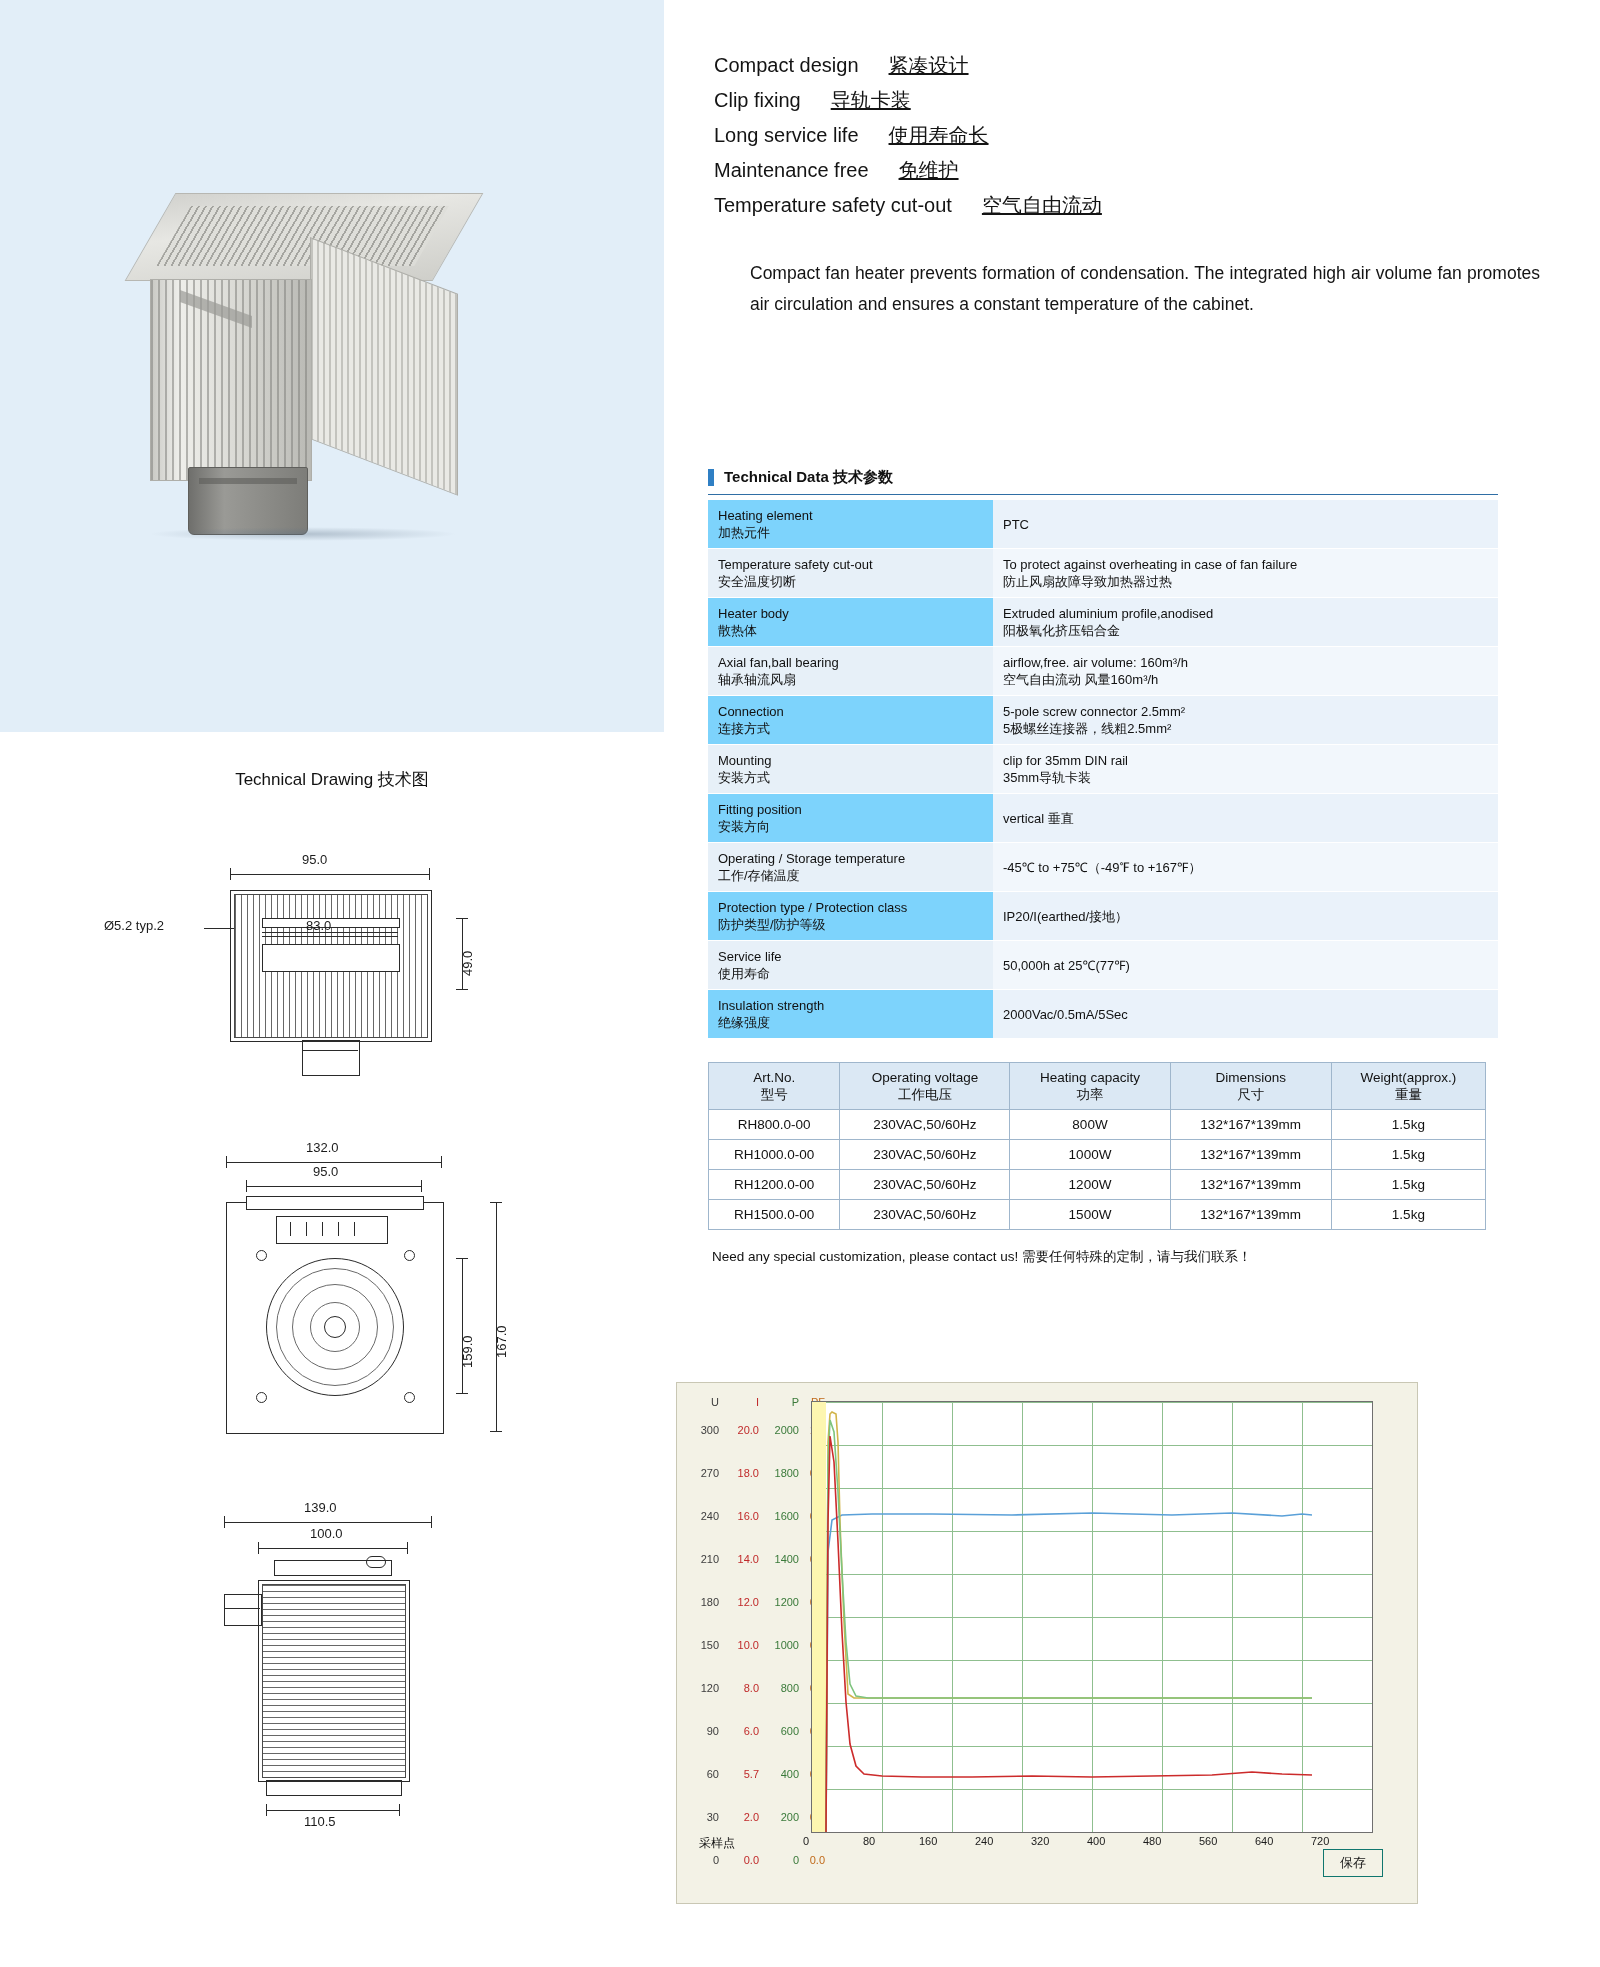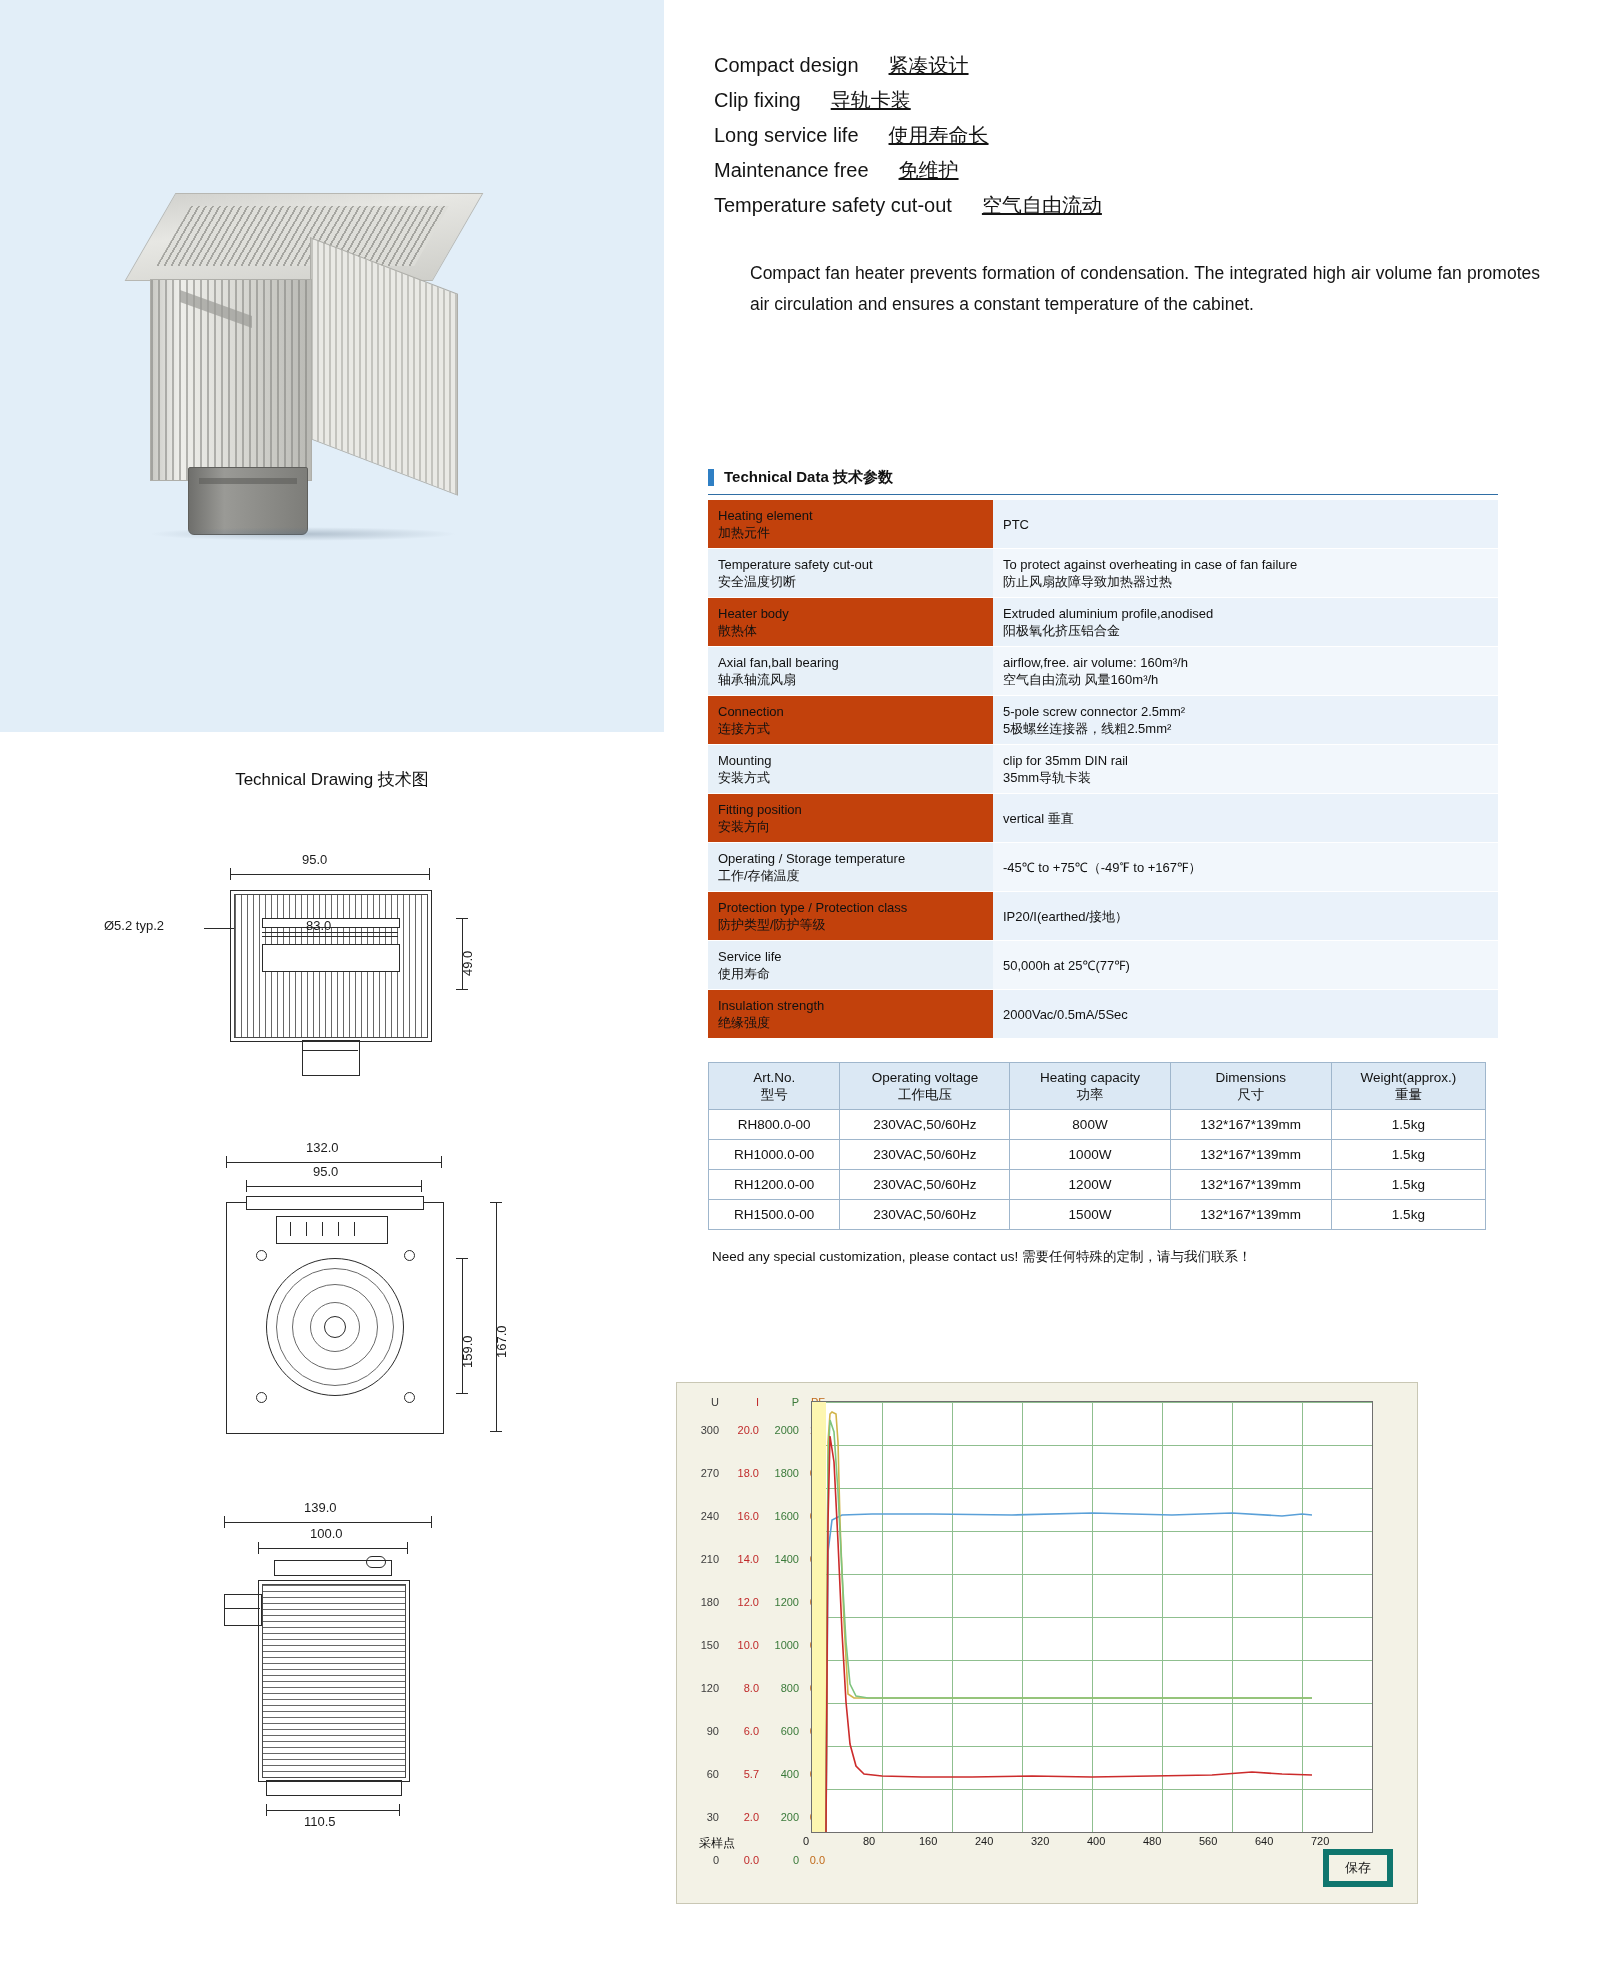--- a/index.html
+++ b/index.html
@@ -104,21 +104,21 @@
   }
 
   table.spec{
     position:absolute;left:708px;top:500px;width:790px;border-collapse:collapse;
     font-size:13px;color:#111;
   }
   table.spec td{
     padding:7px 10px;vertical-align:middle;line-height:17px;
     border-bottom:1px solid #ffffff;
   }
-  table.spec td.k{width:265px;background:#c2410c;}
+  table.spec td.k{width:265px;background:#7dd3fc;}
   table.spec td.v{background:#eaf2fa;}
   table.spec tr:nth-child(even) td.k{background:#e7f0f8;}
   table.spec tr:nth-child(even) td.v{background:#f2f7fc;}
   .sub{display:block;}
 
   table.art{
     position:absolute;left:708px;top:1062px;width:778px;border-collapse:collapse;
     font-size:13.5px;color:#111;text-align:center;
   }
   table.art th{
@@ -149,21 +149,21 @@
   .c-i{left:48px;width:34px;color:#c02a2a;}
   .c-p{left:86px;width:36px;color:#3a7a3a;}
   .c-pf{left:124px;width:24px;color:#c06a1a;}
   .xaxis{
     position:absolute;left:120px;top:452px;width:600px;font-size:11px;color:#1b1b1b;
   }
   .xaxis span{position:absolute;}
   .sample-label{position:absolute;left:22px;top:452px;font-size:12px;color:#111;}
   .save-btn{
     position:absolute;left:646px;top:466px;width:58px;height:26px;
-    border:6px solid #0f766e;background:#f3f2e6;font-size:13px;text-align:center;line-height:26px;
+    border:1px solid #0f766e;background:#f3f2e6;font-size:13px;text-align:center;line-height:26px;
   }
   .yellow-band{
     position:absolute;left:0;top:0;width:14px;height:100%;background:#fdf6b0;
   }
   svg.curves{position:absolute;left:0;top:0;}
 </style>
 </head>
 <body>
 
 <div class="photo-panel">

